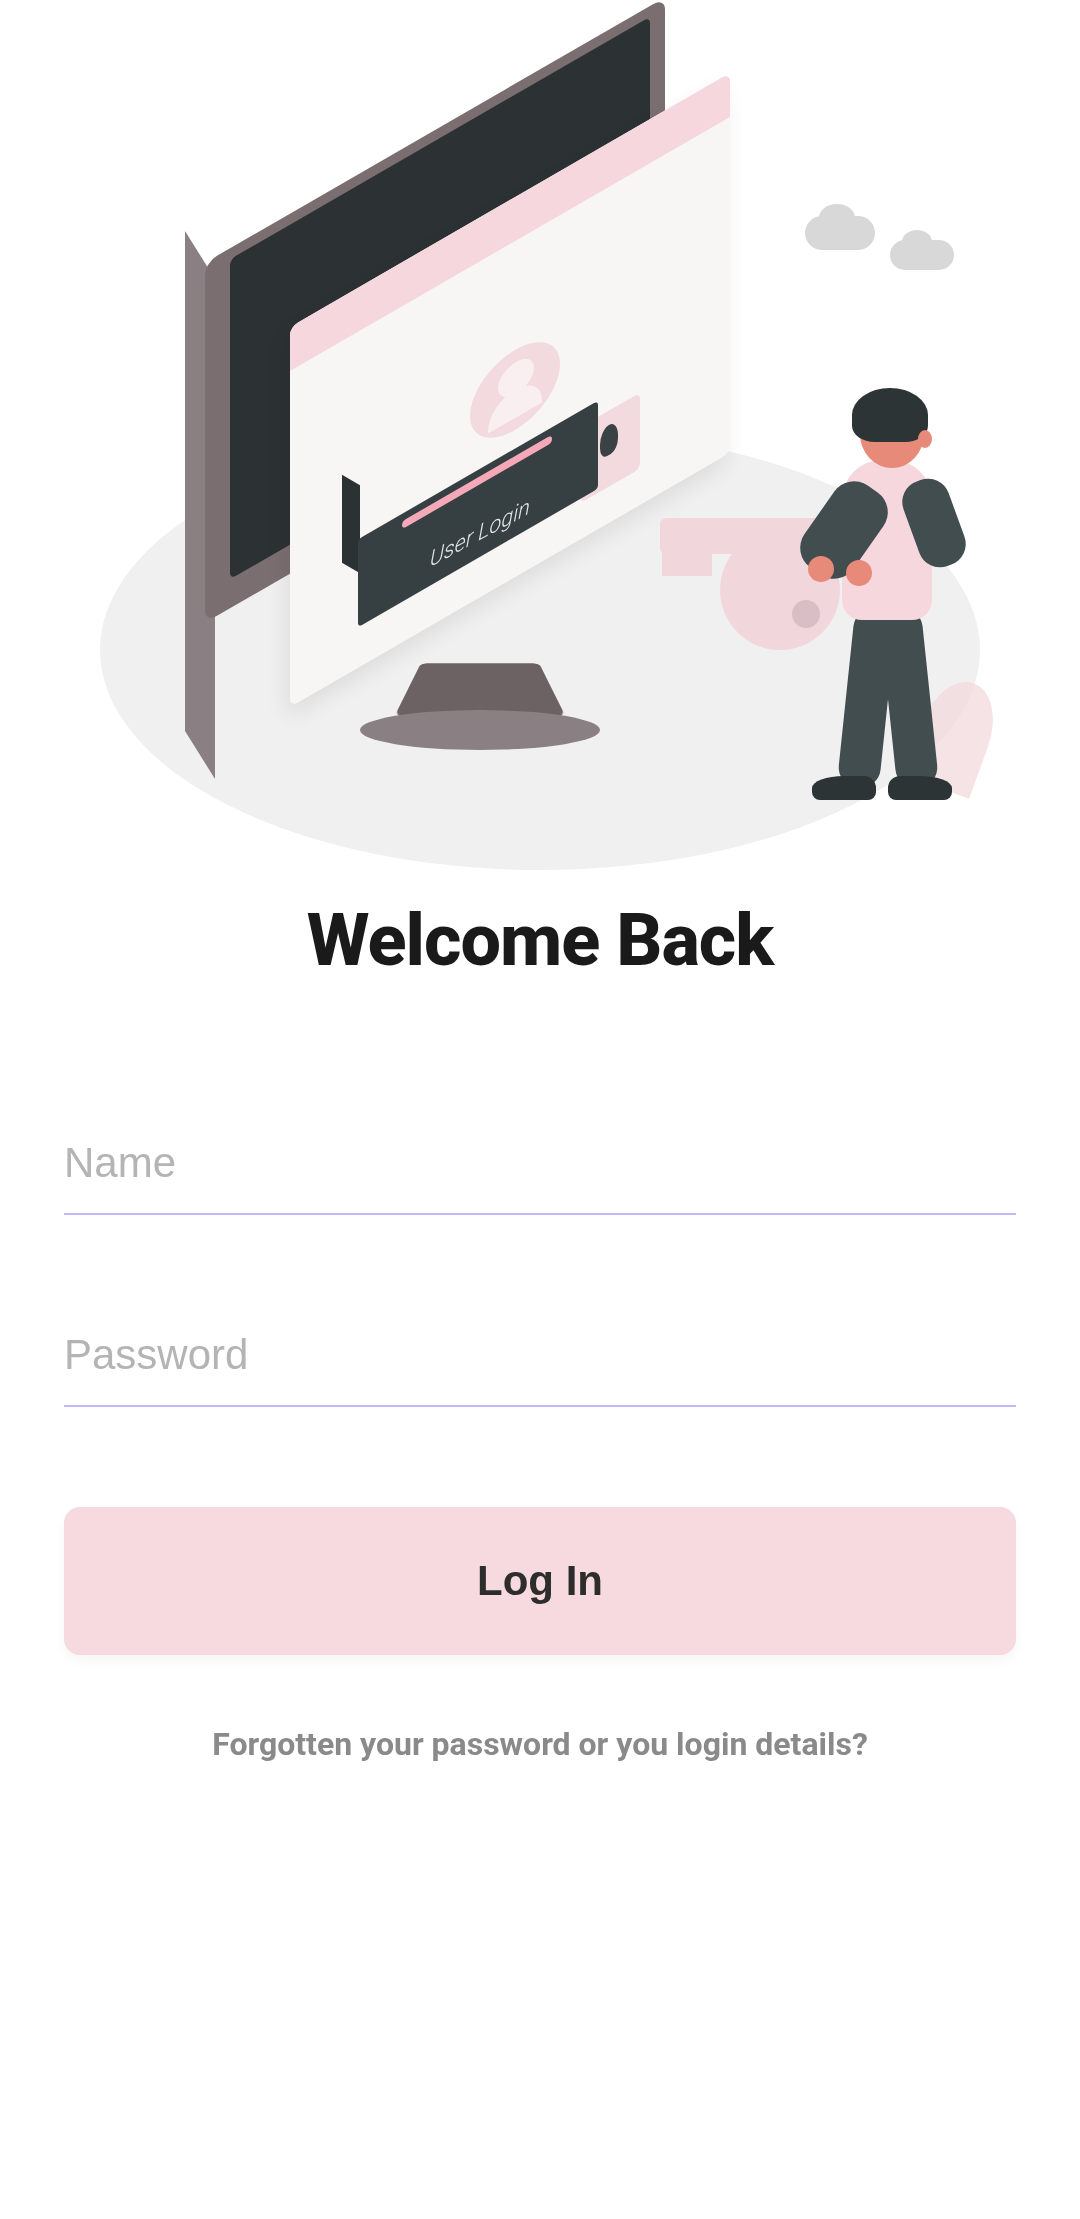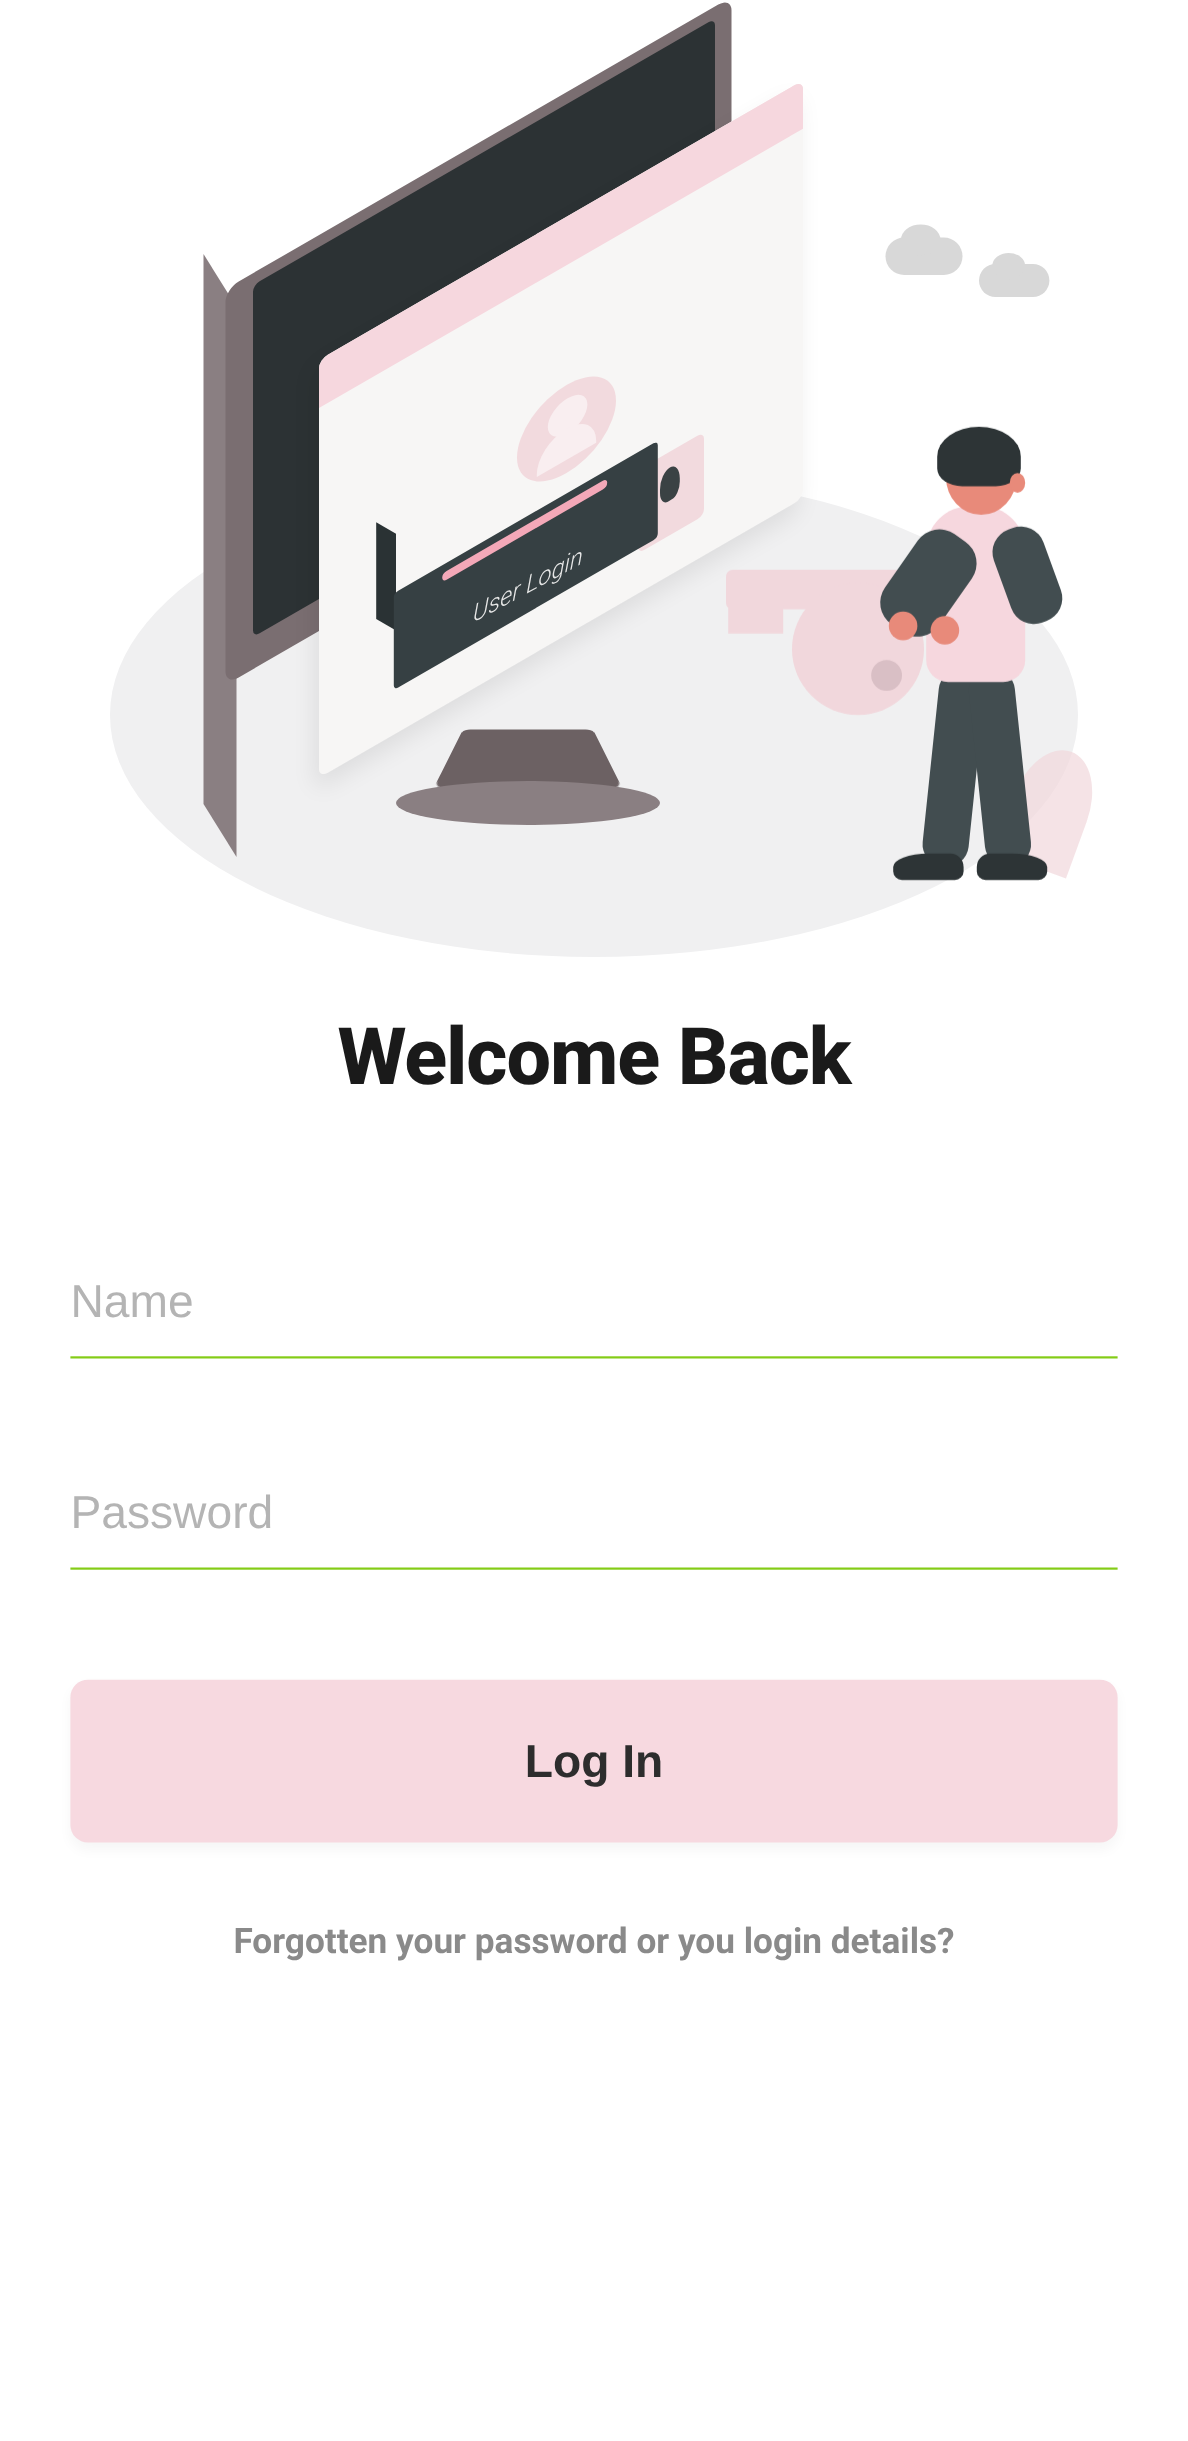--- a/index.html
+++ b/index.html
@@ -388,21 +388,21 @@
       height: 24px;
       left: 12px;
       top: -10px;
       background: #d8d8d8;
       border-radius: 50%;
     }
     .title {
       font-size: 72px;
       font-weight: 800;
       color: #1a1a1a;
-      margin-top: 68px;
+      margin-top: 48px;
       letter-spacing: -1px;
     }
     .subtitle-row {
       display: flex;
       align-items: center;
       gap: 20px;
       margin-top: 40px;
     }
     .subtitle-text {
       font-size: 38px;
@@ -415,21 +415,21 @@
       font-weight: 500;
       cursor: pointer;
     }
     .form {
       width: 100%;
       margin-top: 130px;
     }
     .input-field {
       width: 100%;
       border: none;
-      border-bottom: 2px solid #84cc16;
+      border-bottom: 2px solid #c4b5fd;
       font-size: 42px;
       padding: 26px 0;
       background: transparent;
       color: #1a1a1a;
       outline: none;
       margin-bottom: 90px;
     }
     .input-field::placeholder {
       color: #b4b4b4;
       font-weight: 400;

